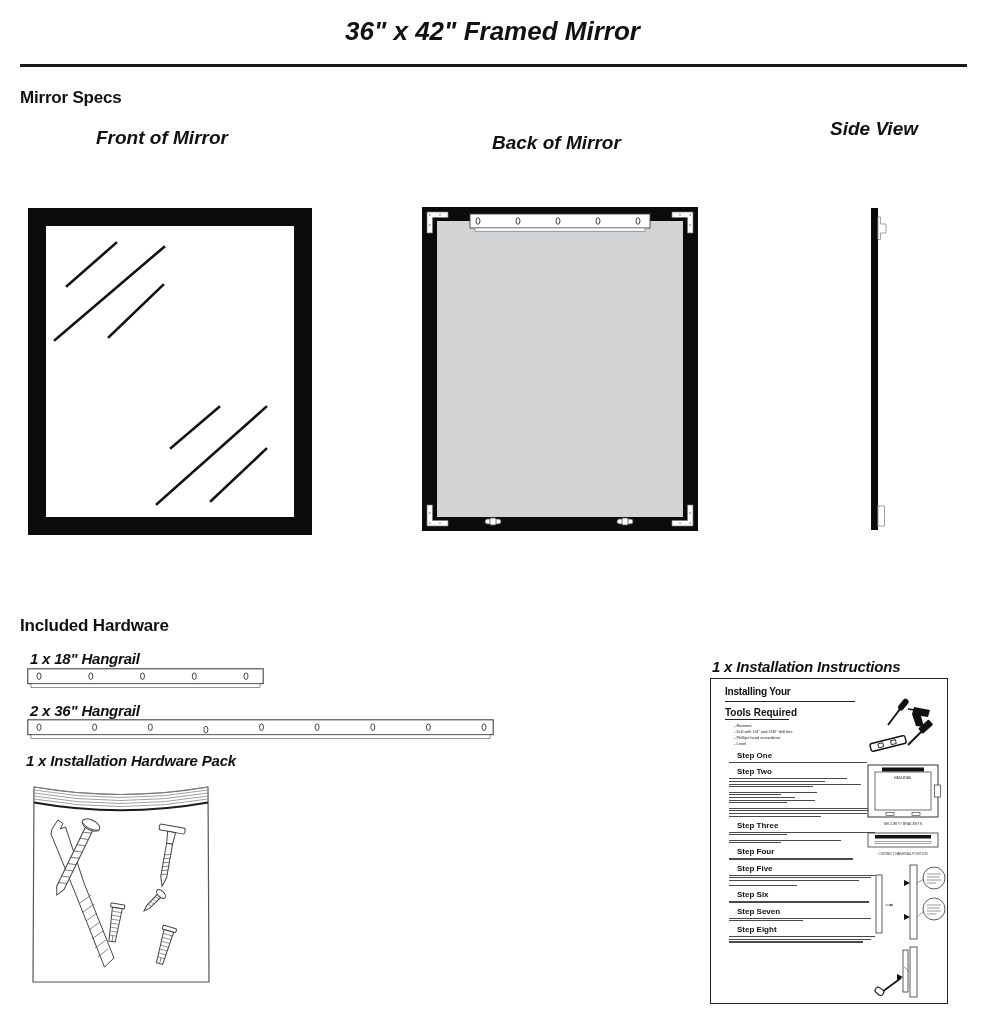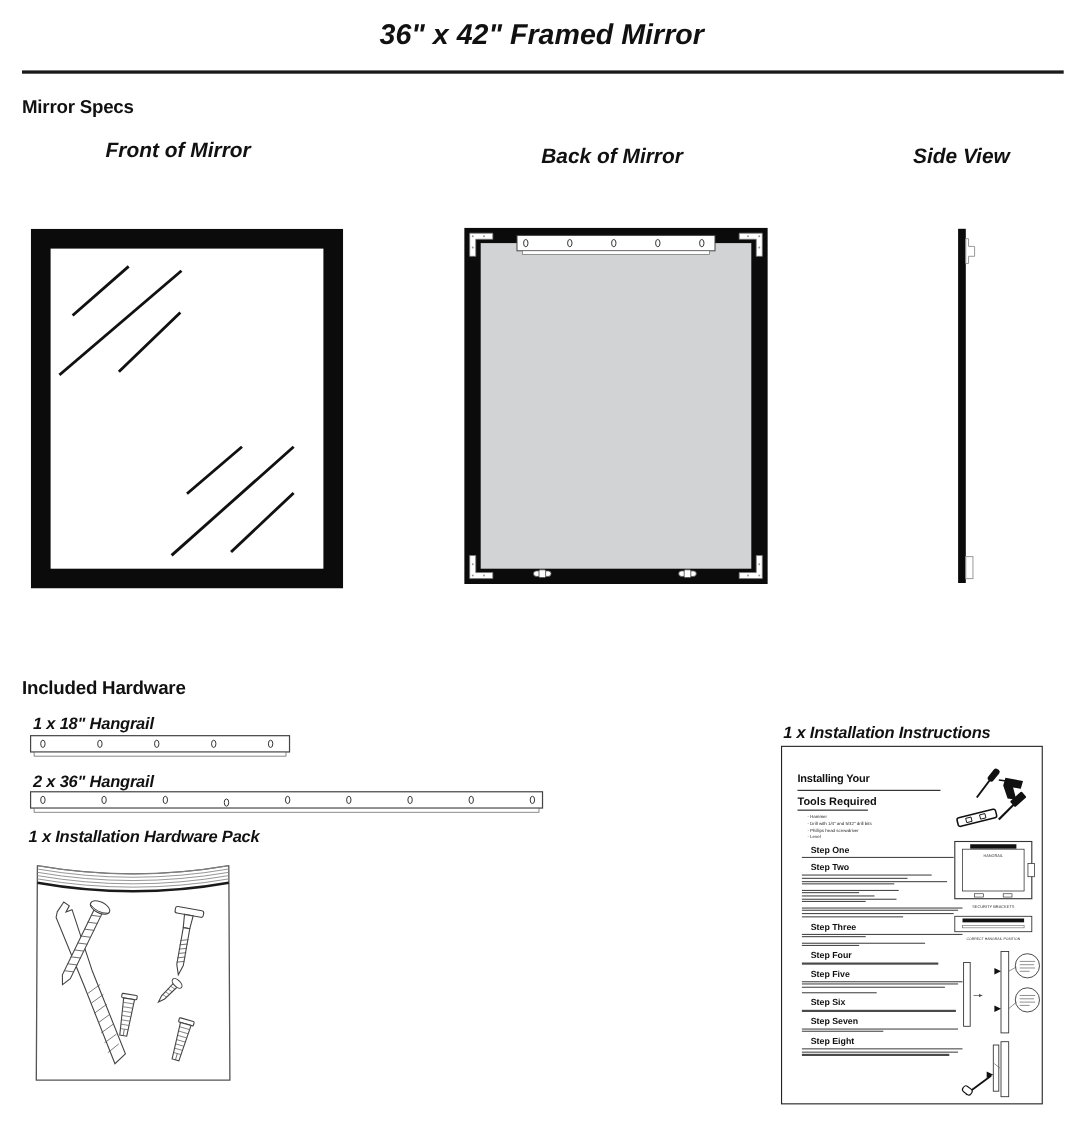--- a/index.html
+++ b/index.html
@@ -6,21 +6,21 @@
   .canvas{position:relative;width:987px;height:1024px;background:#fff;overflow:hidden;
           font-family:"Liberation Sans",sans-serif;color:#111;}
   .abs{position:absolute;}
   .h1{font-size:27px;font-weight:600;letter-spacing:-.3px;white-space:nowrap;}
   .h1sub{font-size:26px;font-weight:700;font-style:italic;white-space:nowrap;}
   .rule{background:#1a1a1a;height:2.5px;}
   .h2{font-size:17px;font-weight:600;letter-spacing:-.2px;}
   .view-label{font-size:19px;font-style:italic;font-weight:600;}
   .hw-label{font-size:15px;font-style:italic;font-weight:700;letter-spacing:-.2px;}
   .sheet{border:1.6px solid #222;background:#fff;box-sizing:border-box;
-         padding:25px 0 0 14px;overflow:hidden;}
+         padding:8px 0 0 14px;overflow:hidden;}
   .sheet-title1{font-size:10px;font-weight:700;line-height:1.05;letter-spacing:-.2px;}
   .sheet-title2{font-size:14.5px;font-weight:700;line-height:1.05;letter-spacing:-.4px;}
   .u1{width:130px;height:1.6px;background:#222;margin:3px 0 5px;}
   .u2{width:64px;height:1.2px;background:#222;margin:1px 0 3px;}
   .tools-h{font-size:10px;font-weight:700;margin-top:2px;}
   .tools-list{list-style:none;margin:1px 0 0 9px;padding:0;font-size:4px;color:#222;}
   .tools-list li{line-height:1.5;}
   .tools-list li::before{content:"- ";}
   .leftcol{width:148px;}
   .step-h{font-size:8px;font-weight:700;margin:4px 12px 2px;}
@@ -32,21 +32,21 @@
 <body>
 
 <div class="canvas">
 
   <div class="abs h1sub" style="left:345px;top:16px;">36" x 42" Framed Mirror</div>
   <div class="abs rule" style="left:20px;top:64px;width:947px;"></div>
 
   <div class="abs h2" style="left:20px;top:88px;">Mirror Specs</div>
   <div class="abs view-label" style="left:96px;top:127px;">Front of Mirror</div>
   <div class="abs view-label" style="left:492px;top:132px;">Back of Mirror</div>
-  <div class="abs view-label" style="left:830px;top:132px;">Side View</div>
+  <div class="abs view-label" style="left:830px;top:118px;">Side View</div>
 
   <svg class="abs" style="left:28px;top:208px;" width="284" height="327" viewBox="0 0 284 327">
     <rect x="0" y="0" width="284" height="327" fill="#0b0b0b"></rect>
     <rect x="18" y="18" width="248" height="291" fill="#ffffff"></rect>
     <g stroke="#111" stroke-width="2.6" stroke-linecap="square">
       <line x1="39" y1="78" x2="88" y2="35"></line>
       <line x1="27" y1="132" x2="136" y2="39"></line>
       <line x1="81" y1="129" x2="135" y2="77"></line>
       <line x1="143" y1="240" x2="191" y2="199"></line>
       <line x1="129" y1="296" x2="238" y2="199"></line>

